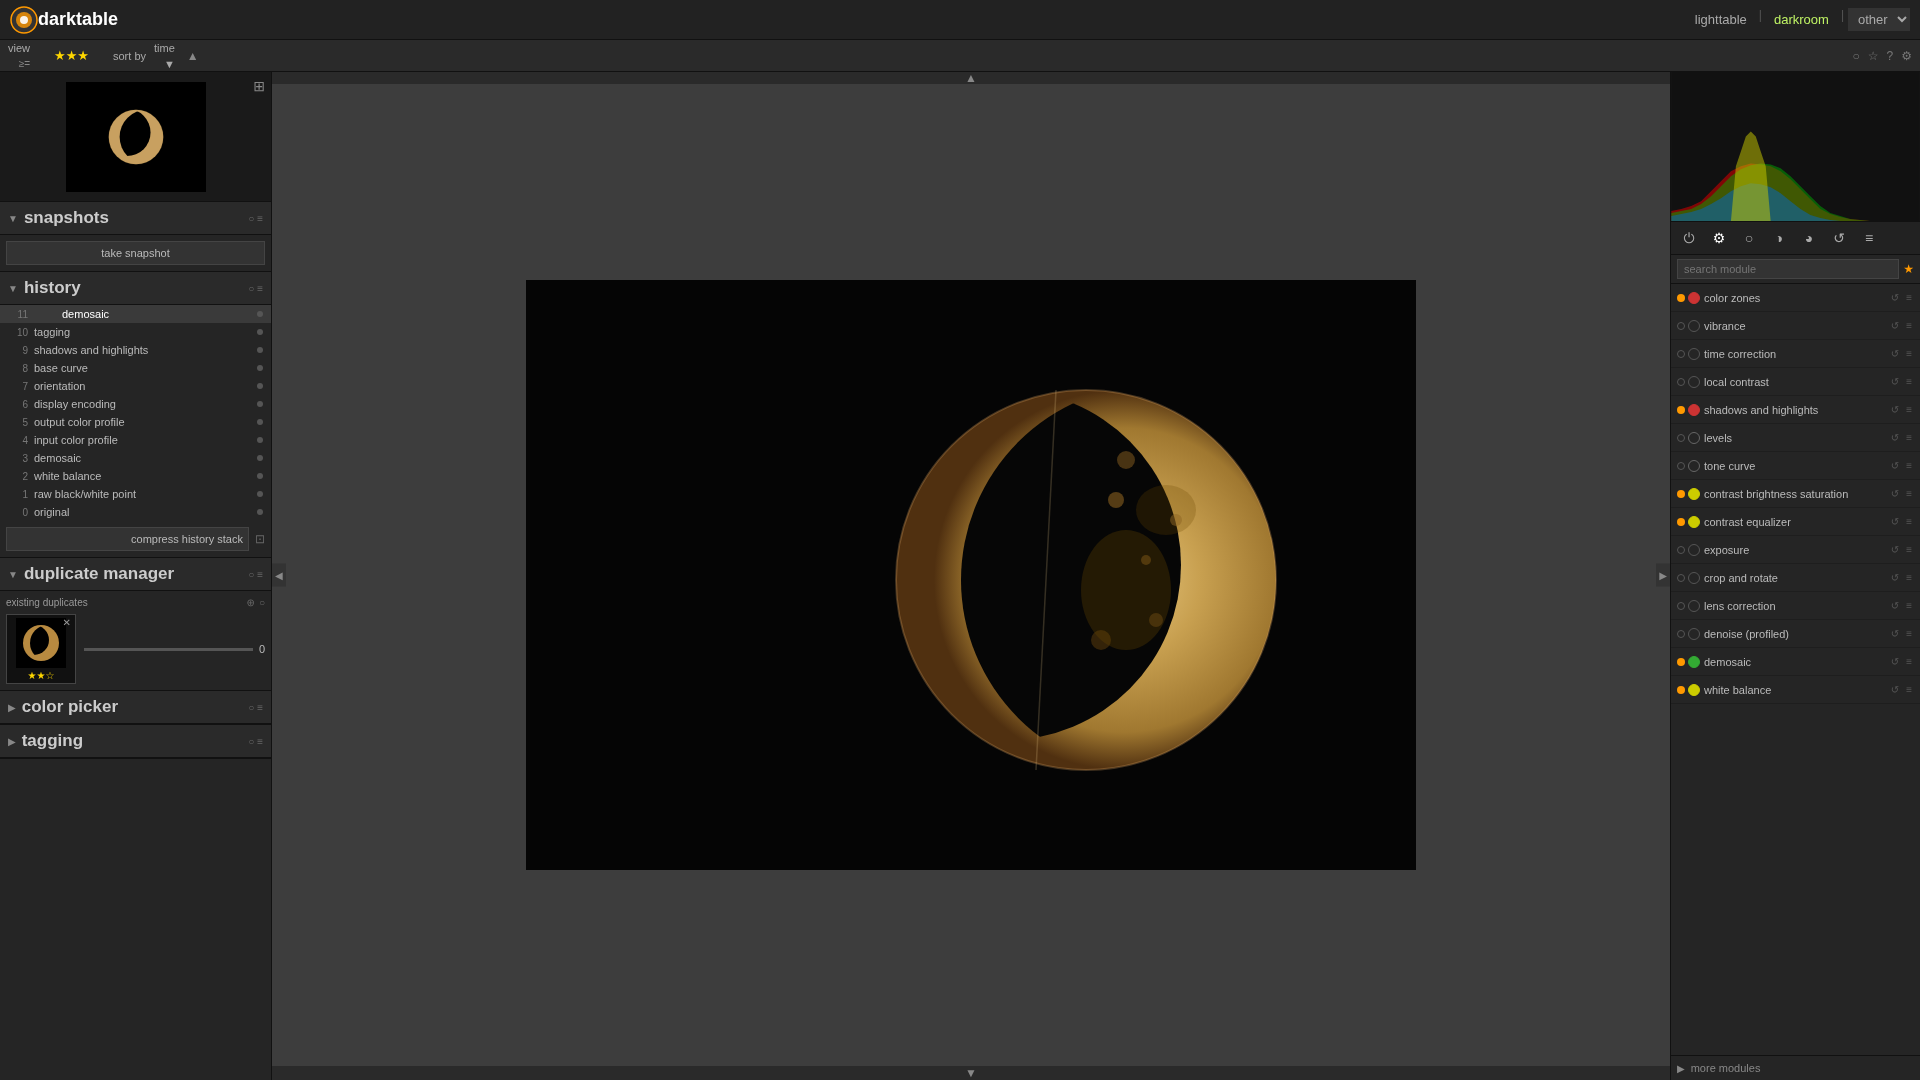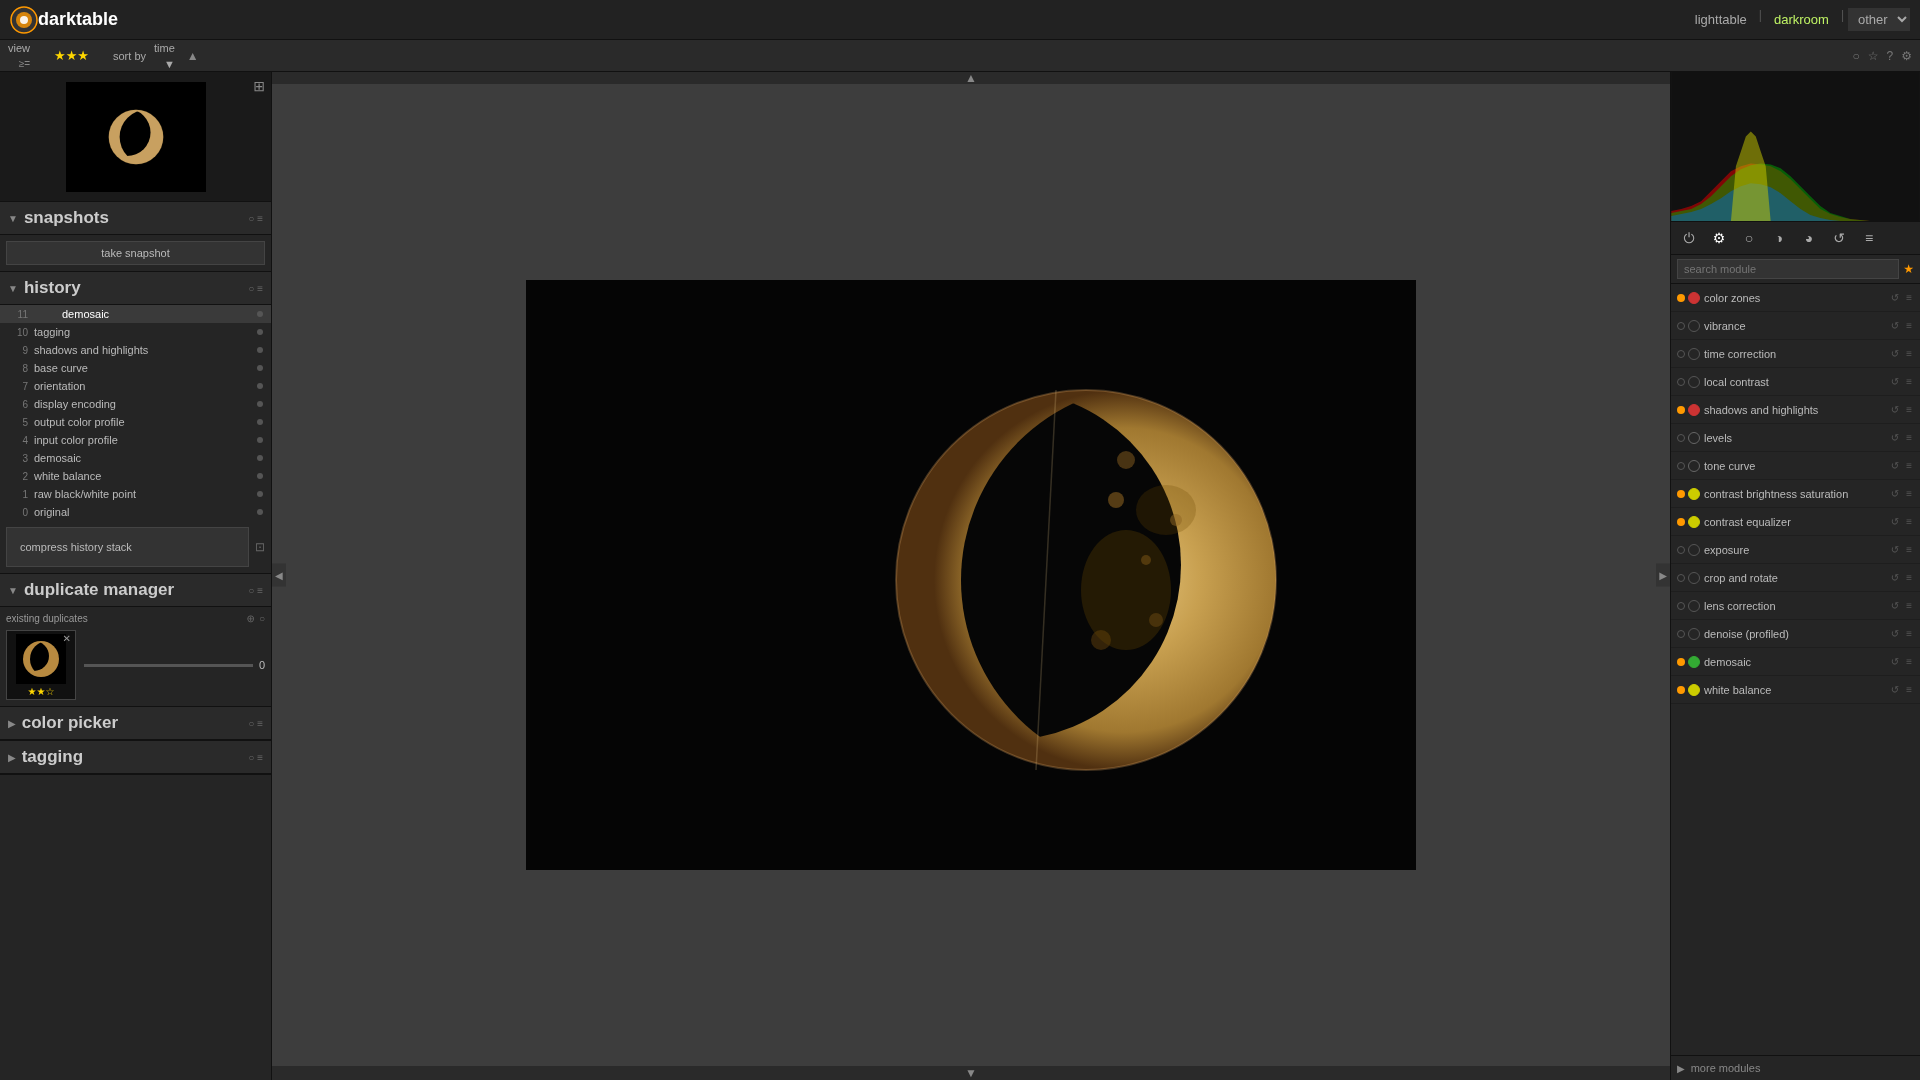--- a/index.html
+++ b/index.html
@@ -228,24 +228,24 @@
       padding: 6px;
       display: flex;
       align-items: center;
       justify-content: center;
     }
     .compress-btn {
       flex: 1;
       background: #333;
       border: 1px solid #444;
       color: #bbb;
-      padding: 13px;
+      padding: 5px;
       font-size: 11px;
       cursor: pointer;
-      text-align: left;
+      text-align: right;
     }
 
     
     .duplicate-content {
       padding: 6px;
       border-bottom: 1px solid #111;
     }
     .existing-dups-header {
       display: flex;
       align-items: center;

